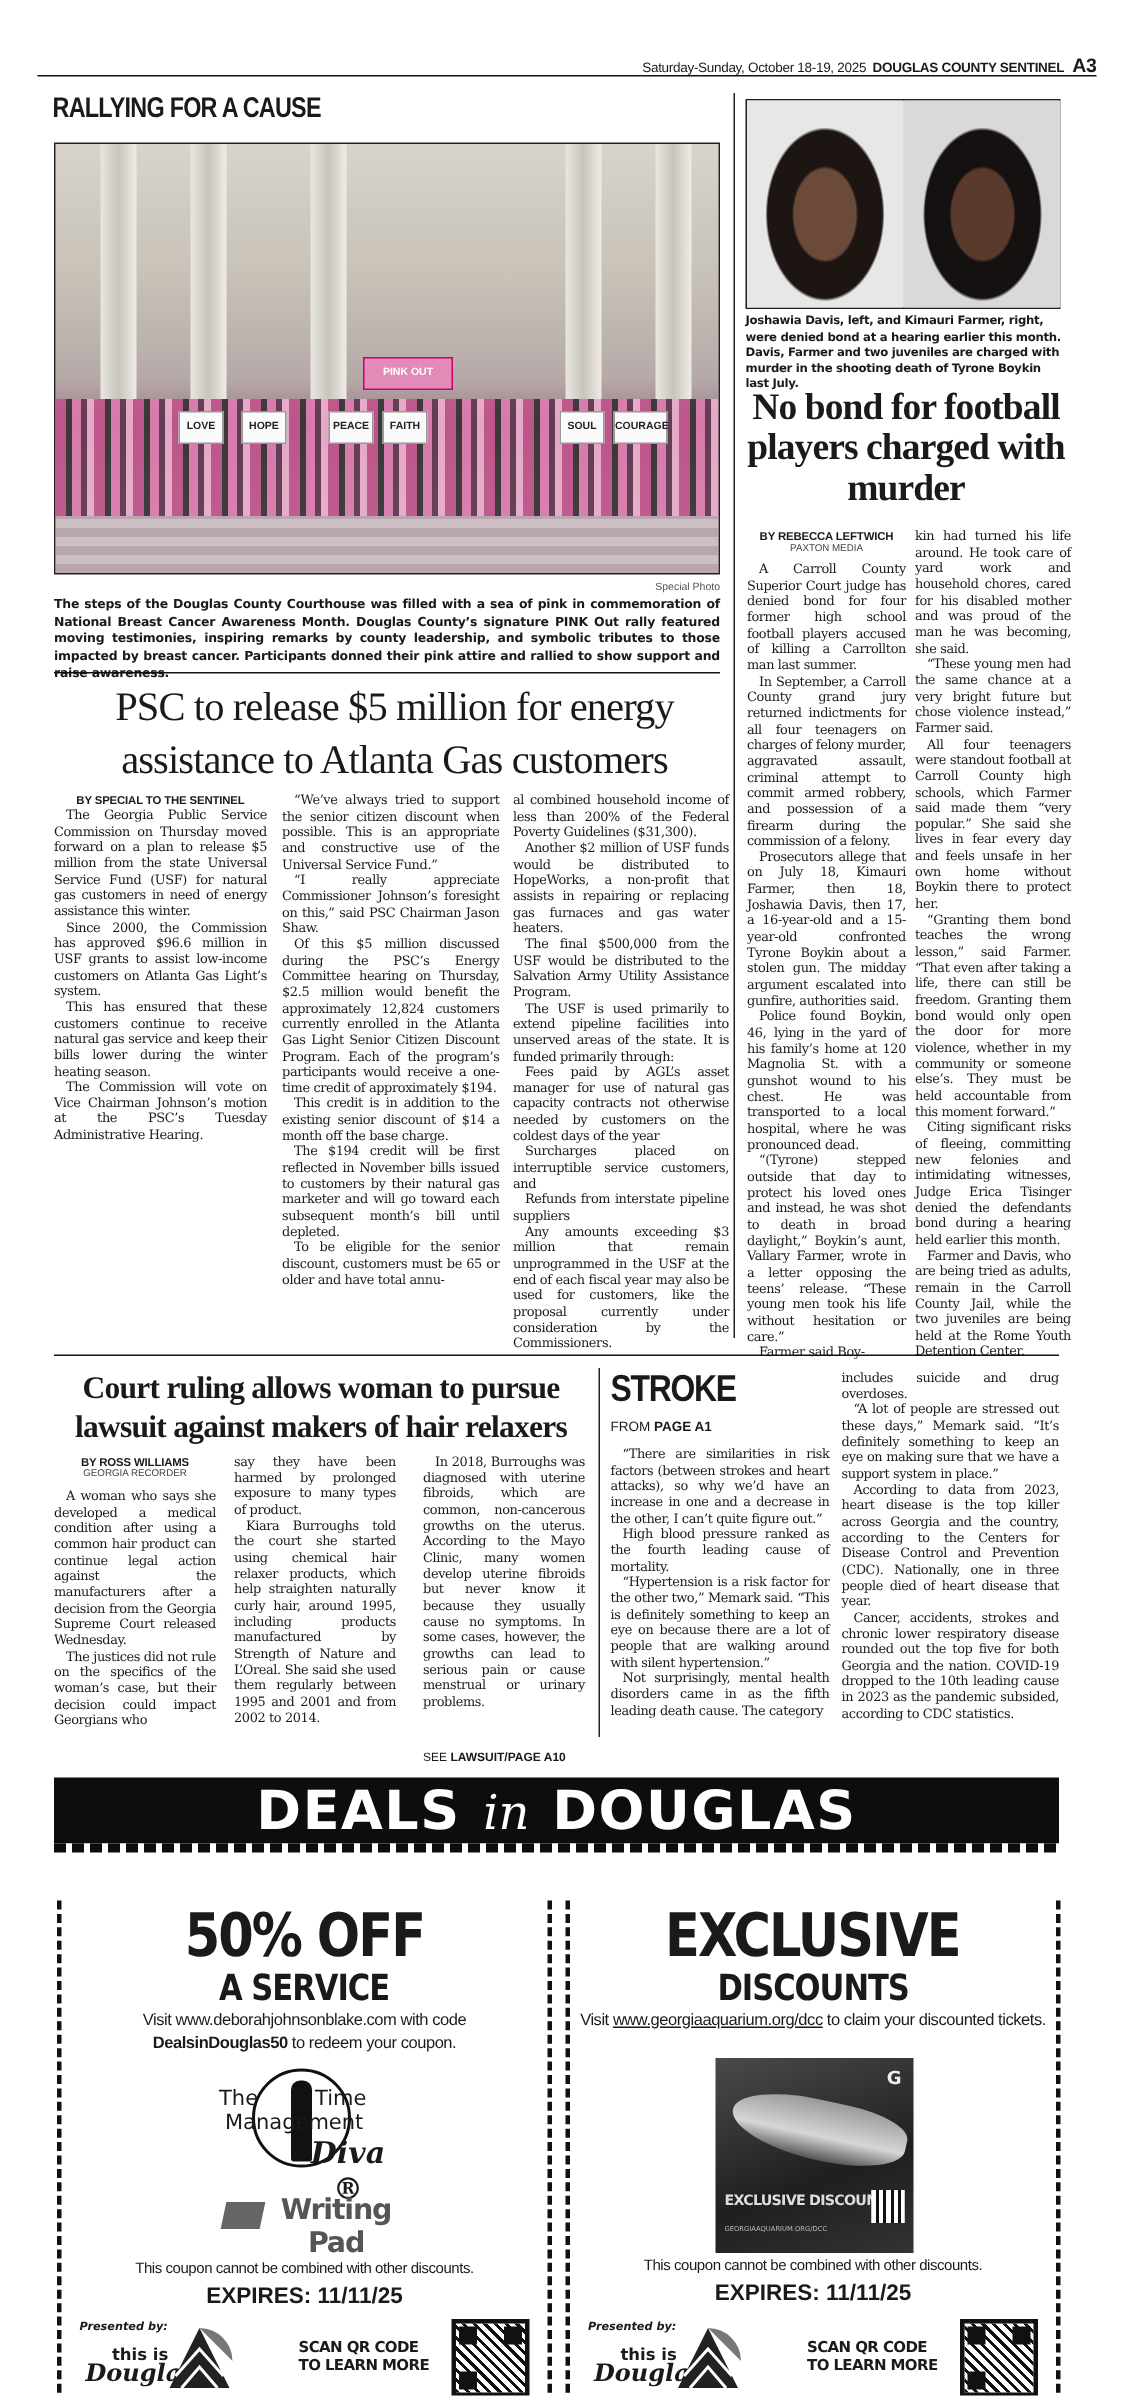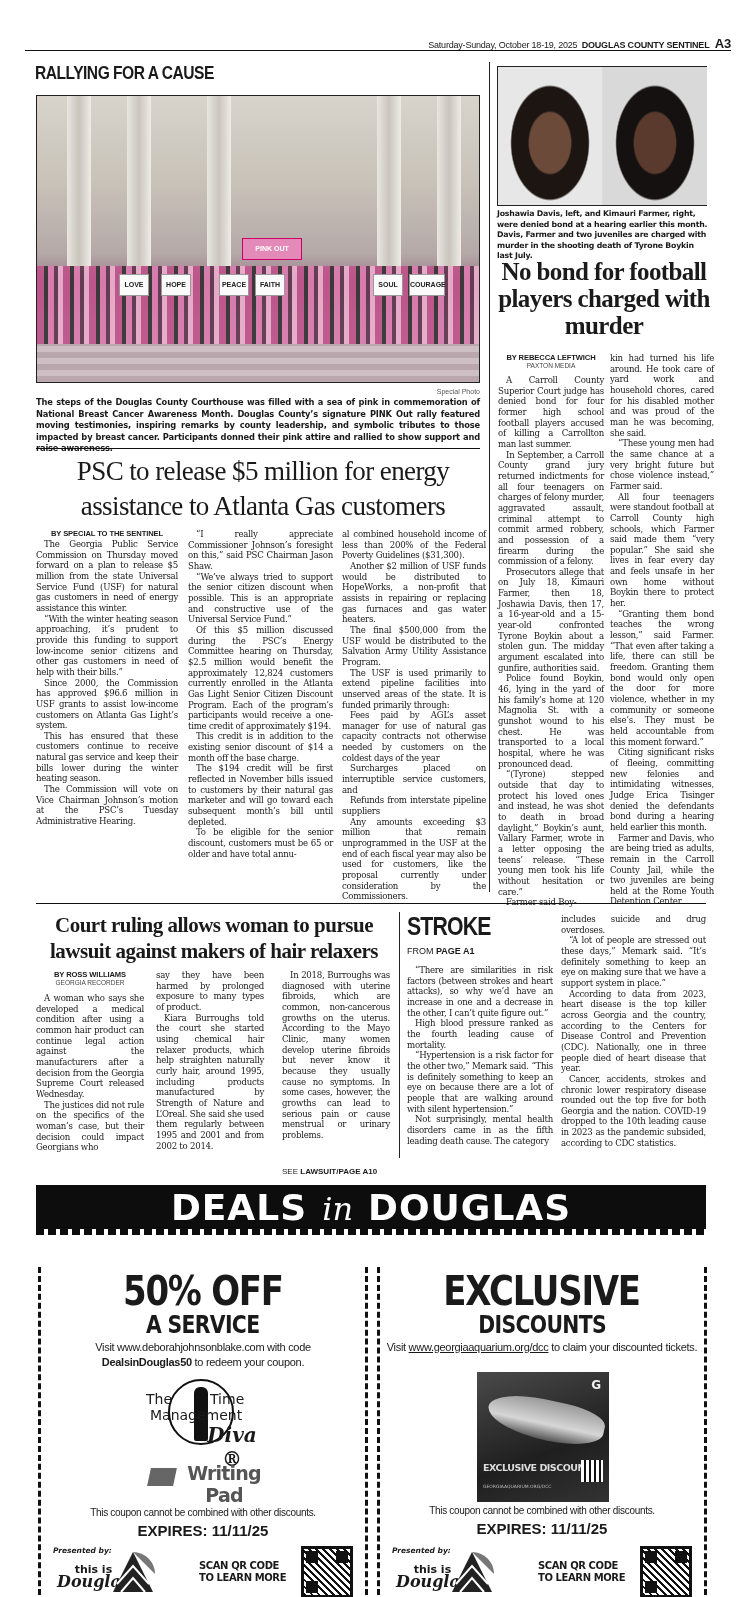--- a/index.html
+++ b/index.html
@@ -141,28 +141,27 @@
 
 <div class="abs head-psc">
   <div>PSC to release $5 million for energy</div>
   <div>assistance to Atlanta Gas customers</div>
 </div>
 <div class="abs" style="top:529px;left:36px;width:142px;text-align:center">
   <div class="byline">BY SPECIAL TO THE SENTINEL</div>
 </div>
 <div class="abs body-col" style="top:539px;left:36px;width:142px">
   <p>The Georgia Public Service Commission on Thursday moved forward on a plan to release $5 million from the state Universal Service Fund (USF) for natural gas customers in need of energy assistance this winter.</p>
-  <p>“With the winter heating season approaching, it’s prudent to provide this funding to support low-income senior citizens and other gas customers in need of help with their bills.”</p>
   <p>Since 2000, the Commission has approved $96.6 million in USF grants to assist low-income customers on Atlanta Gas Light’s system.</p>
   <p>This has ensured that these customers continue to receive natural gas service and keep their bills lower during the winter heating season.</p>
   <p>The Commission will vote on Vice Chairman Johnson’s motion at the PSC’s Tuesday Administrative Hearing.</p>
 </div>
 <div class="abs body-col" style="top:529px;left:188px;width:145px">
+  <p>“We’ve always tried to support the senior citizen discount when possible. This is an appropriate and constructive use of the Universal Service Fund.”</p>
   <p>“I really appreciate Commissioner Johnson’s foresight on this,” said PSC Chairman Jason Shaw.</p>
-  <p>“We’ve always tried to support the senior citizen discount when possible. This is an appropriate and constructive use of the Universal Service Fund.”</p>
   <p>Of this $5 million discussed during the PSC’s Energy Committee hearing on Thursday, $2.5 million would benefit the approximately 12,824 customers currently enrolled in the Atlanta Gas Light Senior Citizen Discount Program. Each of the program’s participants would receive a one-time credit of approximately $194.</p>
   <p>This credit is in addition to the existing senior discount of $14 a month off the base charge.</p>
   <p>The $194 credit will be first reflected in November bills issued to customers by their natural gas marketer and will go toward each subsequent month’s bill until depleted.</p>
   <p>To be eligible for the senior discount, customers must be 65 or older and have total annu-</p>
 </div>
 <div class="abs body-col" style="top:529px;left:342px;width:144px">
   <p style="text-indent:0">al combined household income of less than 200% of the Federal Poverty Guidelines ($31,300).</p>
   <p>Another $2 million of USF funds would be distributed to HopeWorks, a non-profit that assists in repairing or replacing gas furnaces and gas water heaters.</p>
   <p>The final $500,000 from the USF would be distributed to the Salvation Army Utility Assistance Program.</p>
   <p>The USF is used primarily to extend pipeline facilities into unserved areas of the state. It is funded primarily through:</p>

